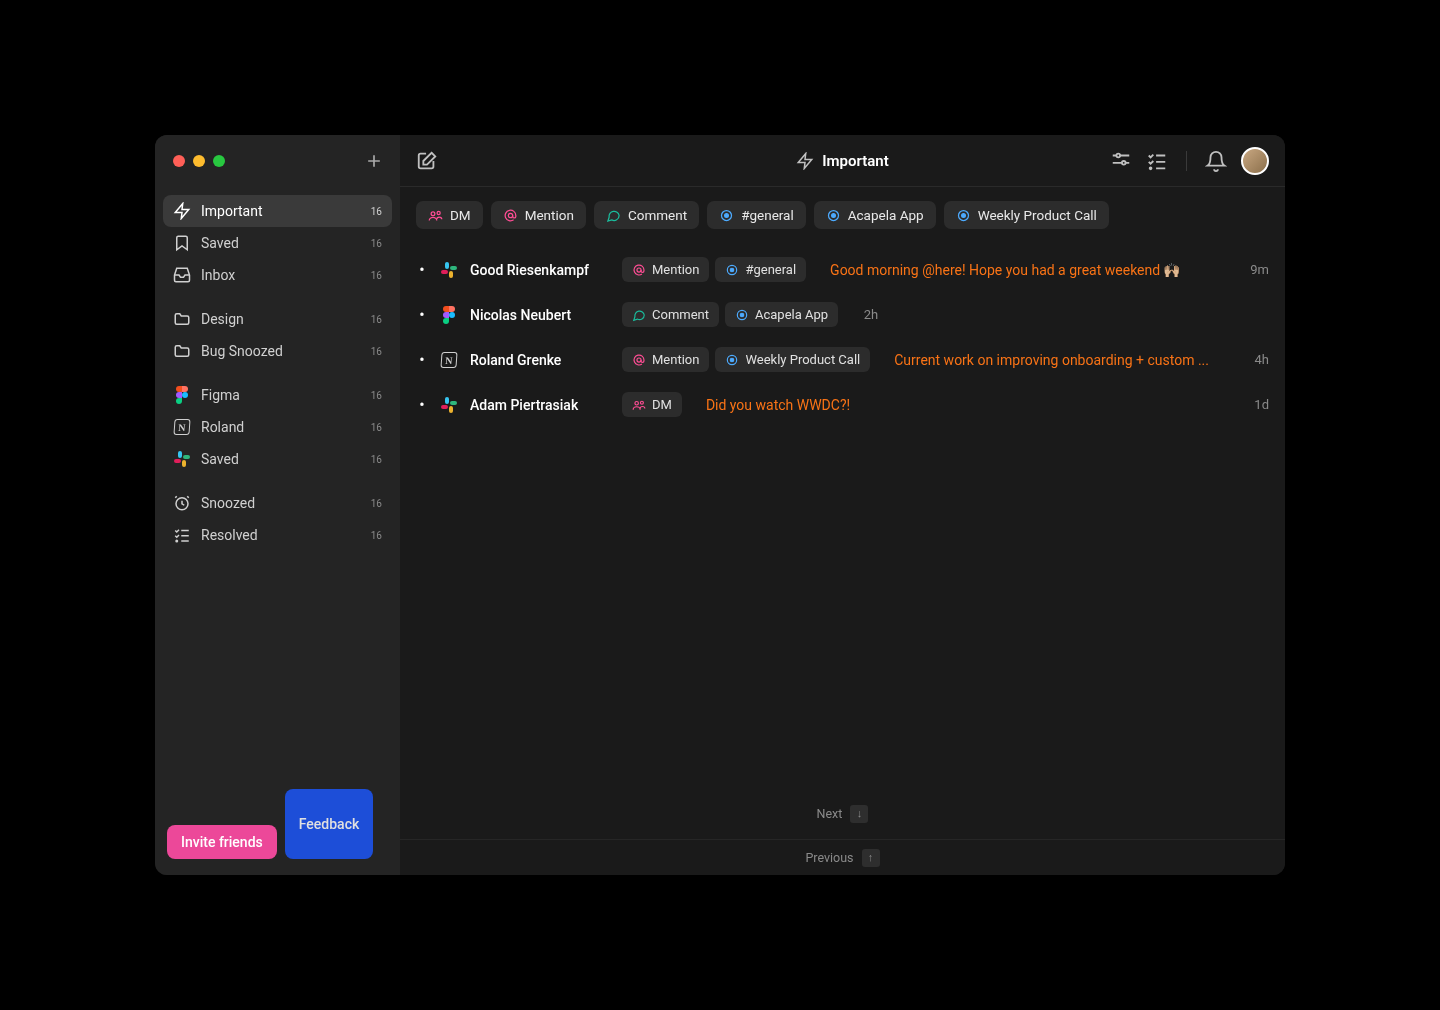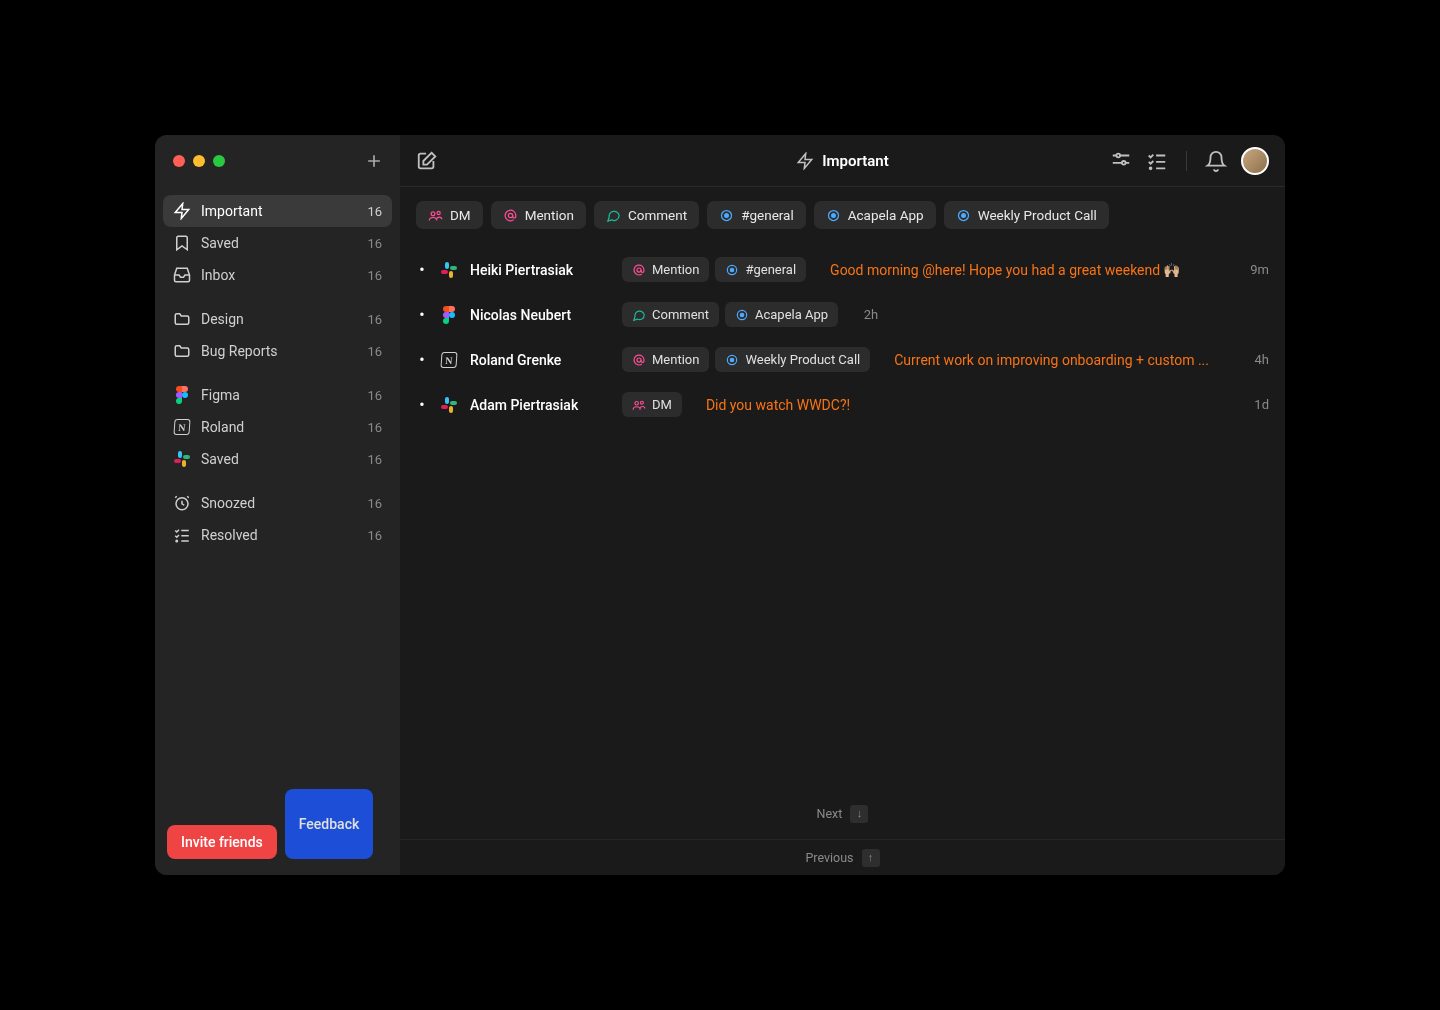--- a/index.html
+++ b/index.html
@@ -12,25 +12,25 @@
 .dot.r { background: #ff5f57; }
 .dot.y { background: #febc2e; }
 .dot.g { background: #28c840; }
 .add-btn { width: 20px; height: 20px; display: flex; align-items: center; justify-content: center; cursor: pointer; color: #aaa; font-size: 18px; }
 .nav { padding: 8px 8px; flex: 1; overflow-y: auto; }
 .nav-group { margin-bottom: 12px; }
 .nav-item { display: flex; align-items: center; padding: 7px 10px; border-radius: 8px; cursor: pointer; color: #d0d0d0; font-size: 14px; gap: 10px; }
 .nav-item.active { background: #3a3a3a; color: #fff; }
 .nav-item .icon { width: 18px; height: 18px; display: flex; align-items: center; justify-content: center; flex-shrink: 0; }
 .nav-label { flex: 1; }
-.nav-count { font-size: 13px; color: #8a8a8a; }
+.nav-count { font-size: 10px; color: #8a8a8a; }
 .nav-item.active .nav-count { color: #d0d0d0; }
 .sidebar-footer { padding: 0 12px 16px; display: flex; gap: 8px; }
 .btn { padding: 9px 14px; border-radius: 8px; font-size: 14px; border: none; cursor: pointer; font-weight: 500; }
-.btn-pink { background: #ef4444; color: #fff; margin-top: 36px; }
+.btn-pink { background: #ec4899; color: #fff; margin-top: 36px; }
 .btn-dark { background: #1d4ed8; color: #e0e0e0; }
 .main { flex: 1; background: #1a1a1a; display: flex; flex-direction: column; position: relative; }
 .titlebar { height: 52px; display: flex; align-items: center; padding: 0 16px; border-bottom: 1px solid #2a2a2a; }
 .tb-left { display: flex; align-items: center; gap: 10px; flex: 1; }
 .tb-icon { width: 22px; height: 22px; display: flex; align-items: center; justify-content: center; color: #c0c0c0; cursor: pointer; }
 .tb-center { display: flex; align-items: center; gap: 8px; color: #fff; font-weight: 600; font-size: 15px; }
 .tb-right { display: flex; align-items: center; gap: 14px; flex: 1; justify-content: flex-end; }
 .tb-sep { width: 1px; height: 20px; background: #3a3a3a; margin: 0 4px; }
 .avatar { width: 28px; height: 28px; border-radius: 50%; background: linear-gradient(135deg,#c9a882,#8b6f4b); border: 2px solid #fff; }
 .chips { display: flex; gap: 8px; padding: 14px 16px; flex-wrap: wrap; }
@@ -133,21 +133,21 @@
             </span>
             <span class="nav-label">Design</span>
             <span class="nav-count">16</span>
           </div>
           <div class="nav-item">
             <span class="icon">
               <svg viewBox="0 0 24 24" fill="none" stroke="currentColor" stroke-width="2">
                 <path d="M3 7a2 2 0 0 1 2-2h4l2 3h8a2 2 0 0 1 2 2v7a2 2 0 0 1-2 2H5a2 2 0 0 1-2-2z"></path>
               </svg>
             </span>
-            <span class="nav-label">Bug Reports</span>
+            <span class="nav-label">Bug Snoozed</span>
             <span class="nav-count">16</span>
           </div>
         </div>
         <div class="nav-group">
           <div class="nav-item">
             <span class="icon">
               <div class="figma-icon">
                 <div class="f1"></div>
                 <div class="f2"></div>
                 <div class="f3"></div>
@@ -322,21 +322,21 @@
         <div class="row">
           <span class="bullet">•</span>
           <span class="app-icon">
             <div class="slack-icon">
               <span class="s1"></span>
               <span class="s2"></span>
               <span class="s3"></span>
               <span class="s4"></span>
             </div>
           </span>
-          <span class="sender">Heiki Piertrasiak</span>
+          <span class="sender">Good Riesenkampf</span>
           <span class="row-chips">
             <span class="mini-chip">
               <span class="chip-icon c-pink" style="width:14px;height:14px;">
                 <svg viewBox="0 0 24 24" fill="none" stroke="currentColor" stroke-width="2">
                   <circle cx="12" cy="12" r="3.5"></circle>
                   <path d="M15.5 12v1.5a2.5 2.5 0 0 0 5 0V12a8.5 8.5 0 1 0-3.5 6.9"></path>
                 </svg>
               </span>
               <span>Mention</span>
             </span>

